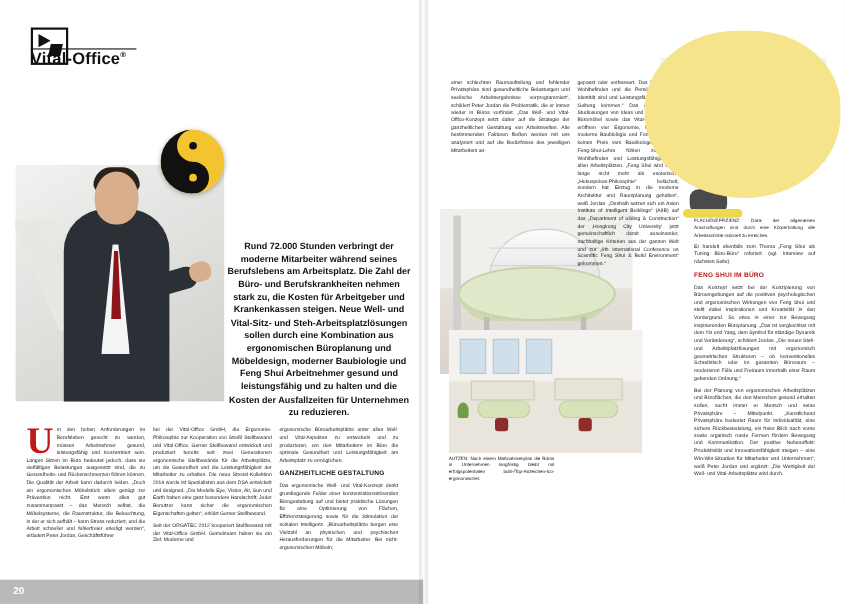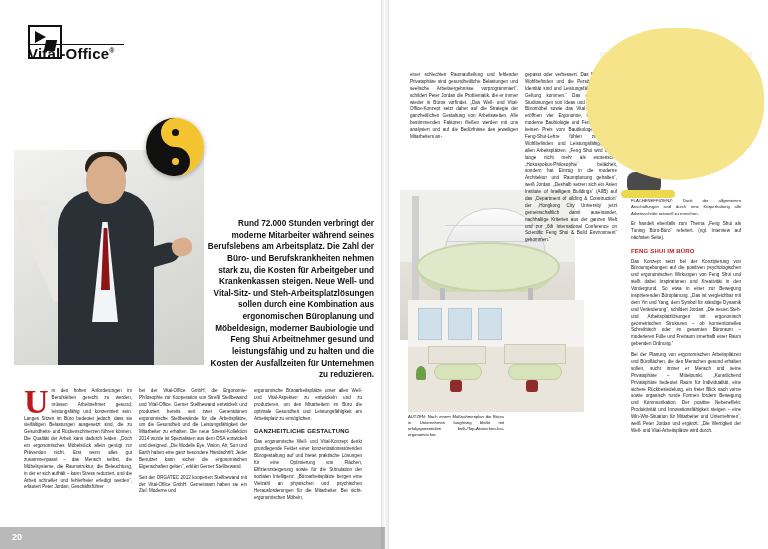--- a/index.html
+++ b/index.html
@@ -50,21 +50,21 @@
   .headline{
     position:absolute;left:26px;top:76px;width:350px;
     color:#c01718;font-weight:bold;line-height:1.06;
   }
   .headline .l1{font-size:25.5px;letter-spacing:-0.4px;}
   .headline .l2{font-size:25.5px;letter-spacing:-0.4px;padding-left:34px;}
 
   
   .lead{
     position:absolute;left:206px;top:218px;width:168px;
-    font-size:8.2px;line-height:1.42;color:#111;font-weight:bold;text-align:right;
+    font-size:8.2px;line-height:1.42;color:#111;font-weight:bold;text-align:center;
   }
 
   
   .photo-man{
     position:absolute;left:14px;top:150px;width:190px;height:215px;overflow:hidden;
   }
   .photo-man .bg{
     position:absolute;inset:0;
     background:linear-gradient(150deg,#f2f2f0 0%,#e3e3e1 40%,#cfcfcb 100%);
   }

